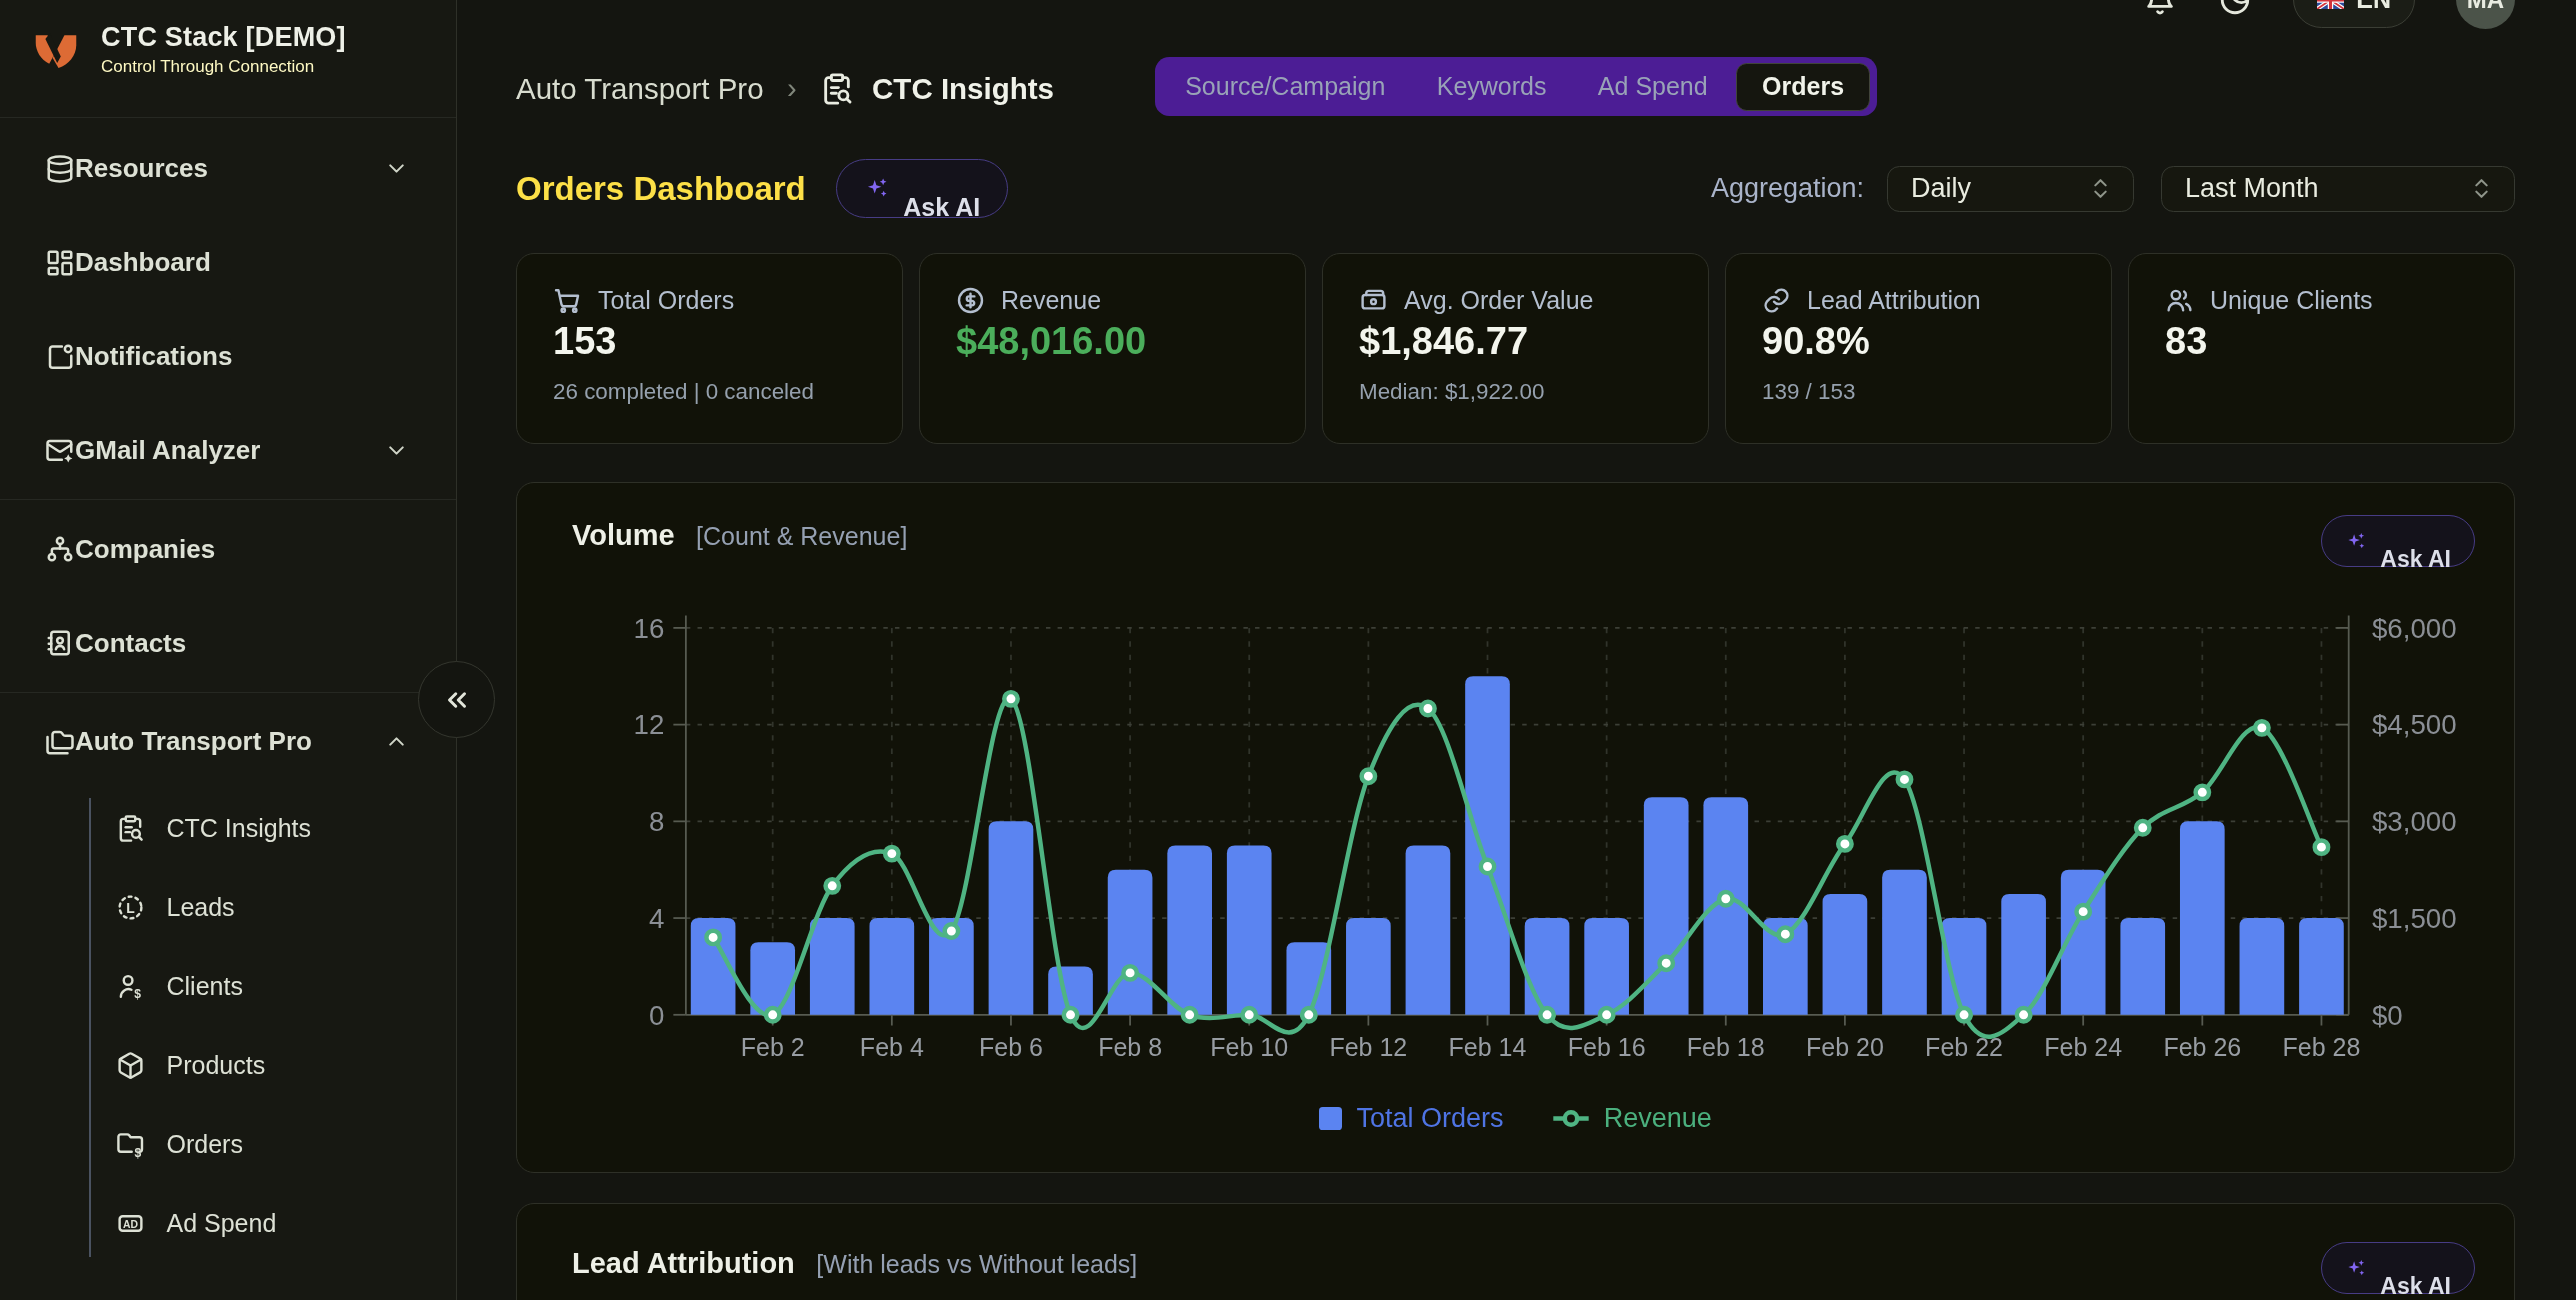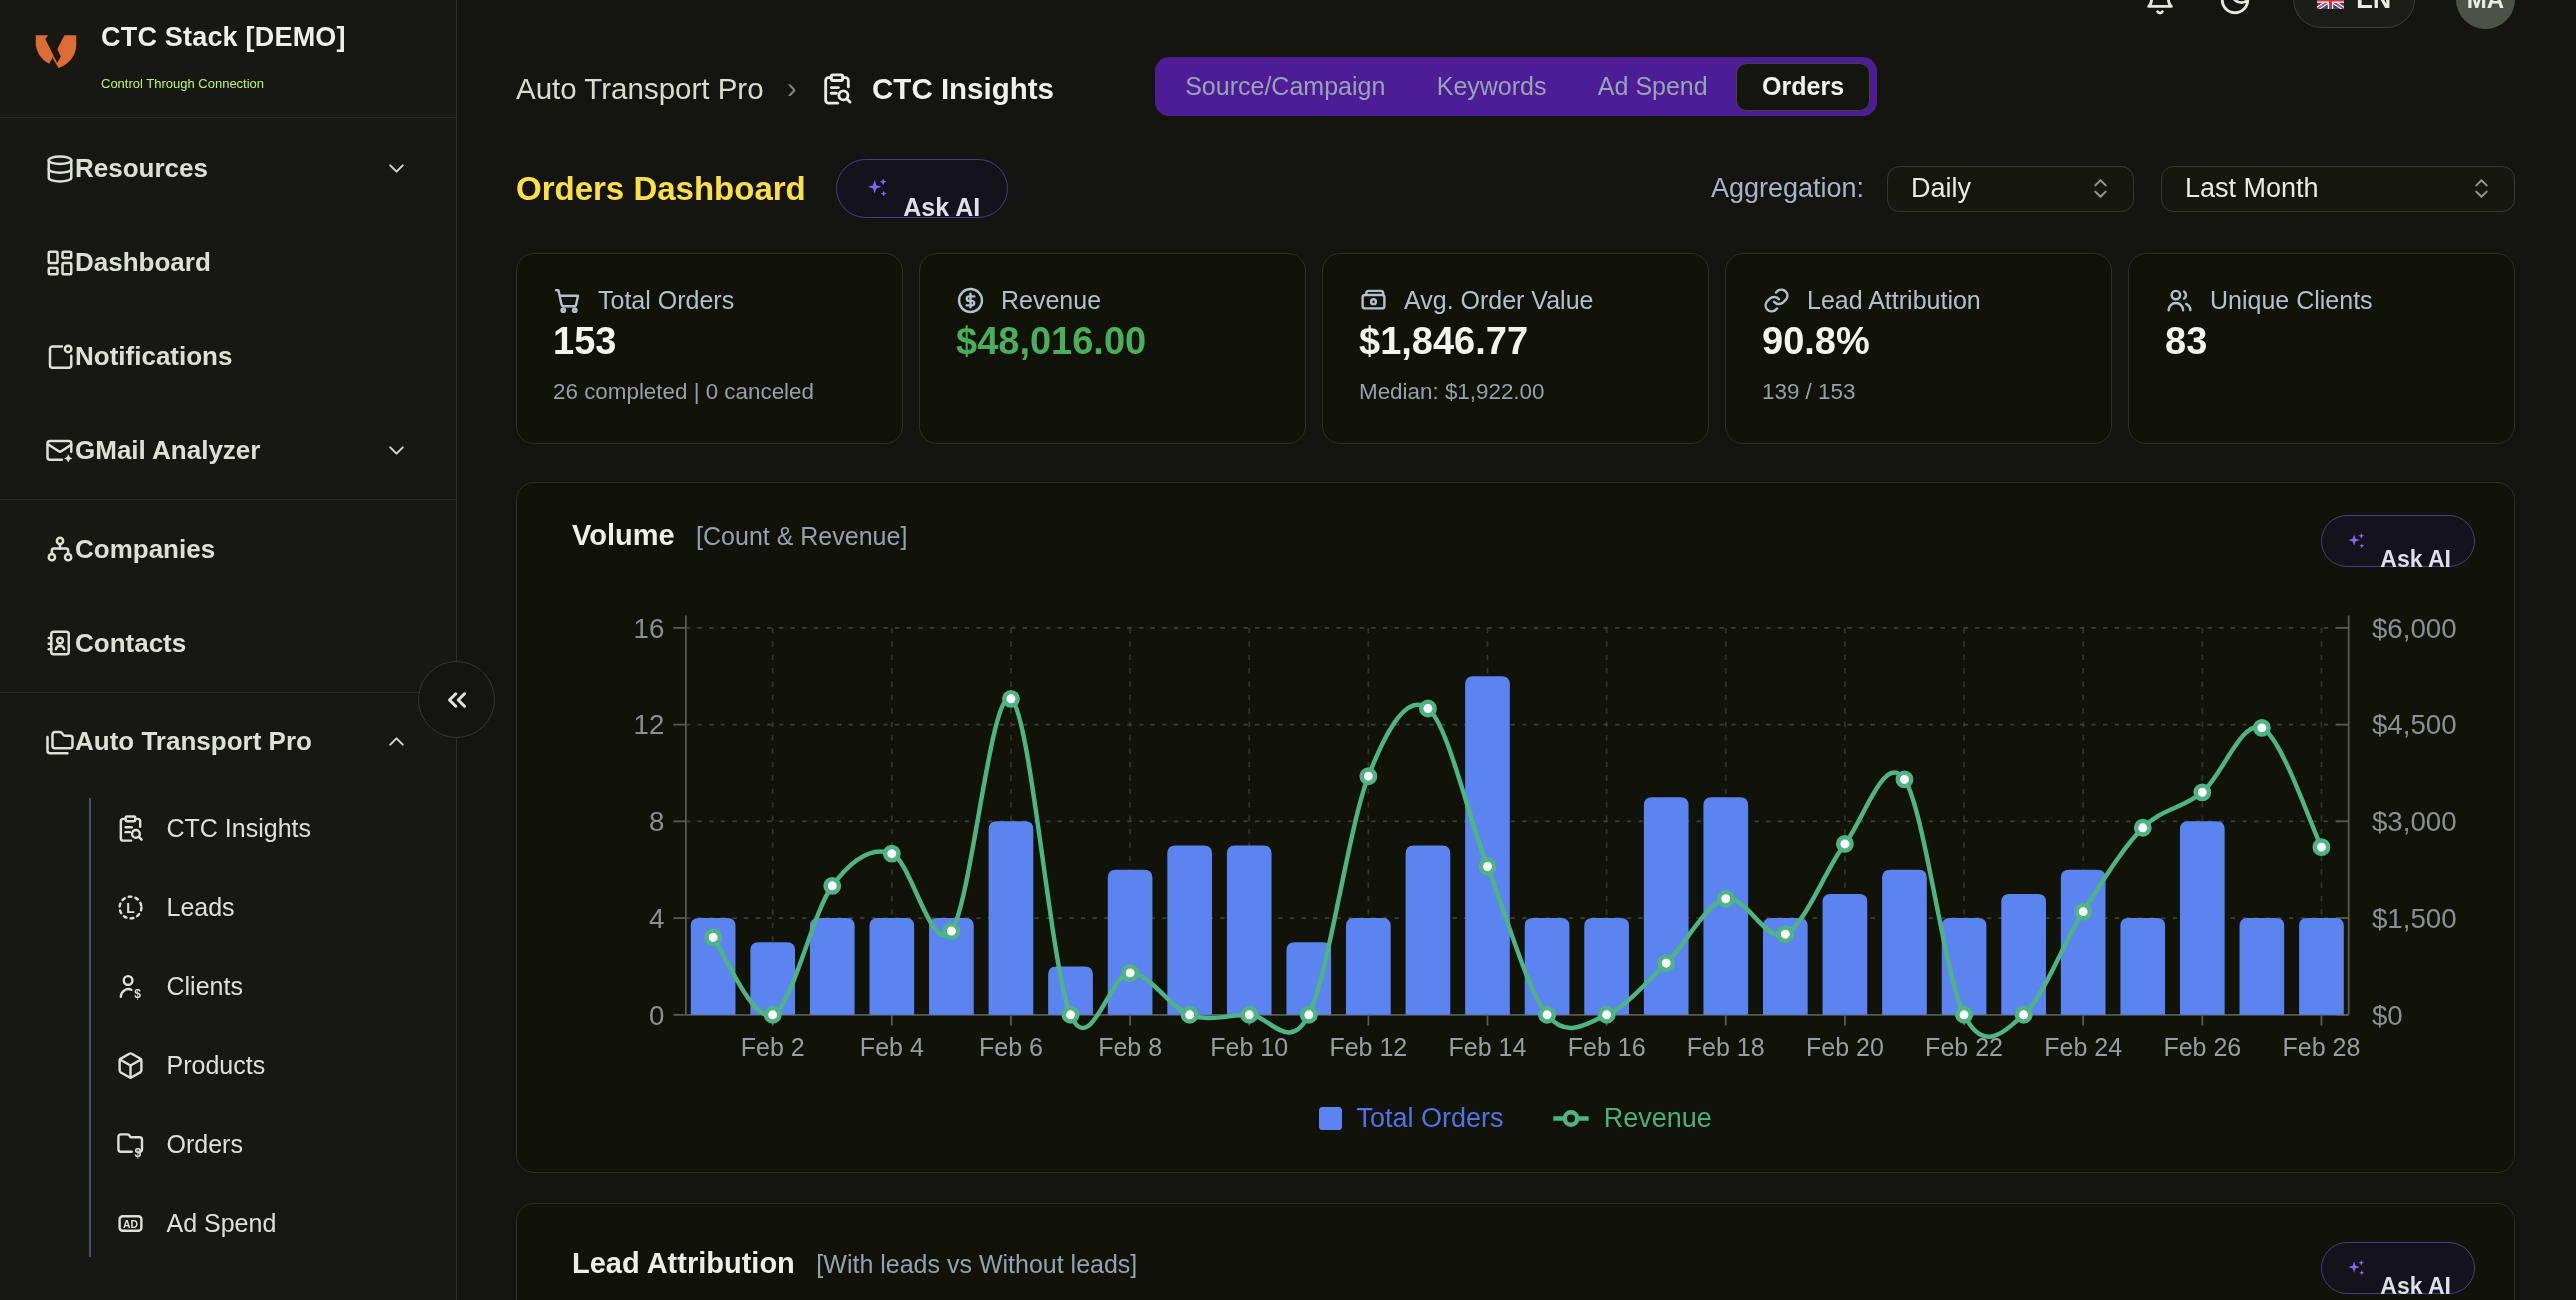--- a/index.html
+++ b/index.html
@@ -13,21 +13,21 @@
   .ic { flex:none; display:inline-flex; align-items:center; justify-content:center; }
 
   
   .sidebar {
     position:relative; width:457px; height:100%; flex:none;
     background:#171812; border-right:1.8px solid #2e3028;
   }
   .logo-block { height:118px; padding:21.5px 0 0 29px; display:flex; gap:18px; border-bottom:1.8px solid #262822; }
   .logo-mark { width:54px; height:54px; margin-top:3.6px; }
   .logo-title { font-size:27px; font-weight:700; color:#eef0e7; letter-spacing:0.2px; }
-  .logo-sub { font-size:13px; color:#bef264; margin-top:23px; }
+  .logo-sub { font-size:17px; color:#fef9c3; margin-top:4px; }
   .nav { padding-top:3.6px; }
   .nav-item {
     height:94px; display:flex; align-items:center; 
     padding:0 47px 0 45px; font-size:26px; font-weight:600; color:#dde1d5; cursor:pointer;
   }
   .nav-item .ic { width:30px; height:30px; color:#dde1d5; }
   .nav-item .grow { flex:1; }
   .nav-item .chev { width:25px; height:25px; color:#cfd4c7; }
   .sep { border-top:1.8px solid #262822; margin:1.8px 0; }
   .subnav { position:relative; }

